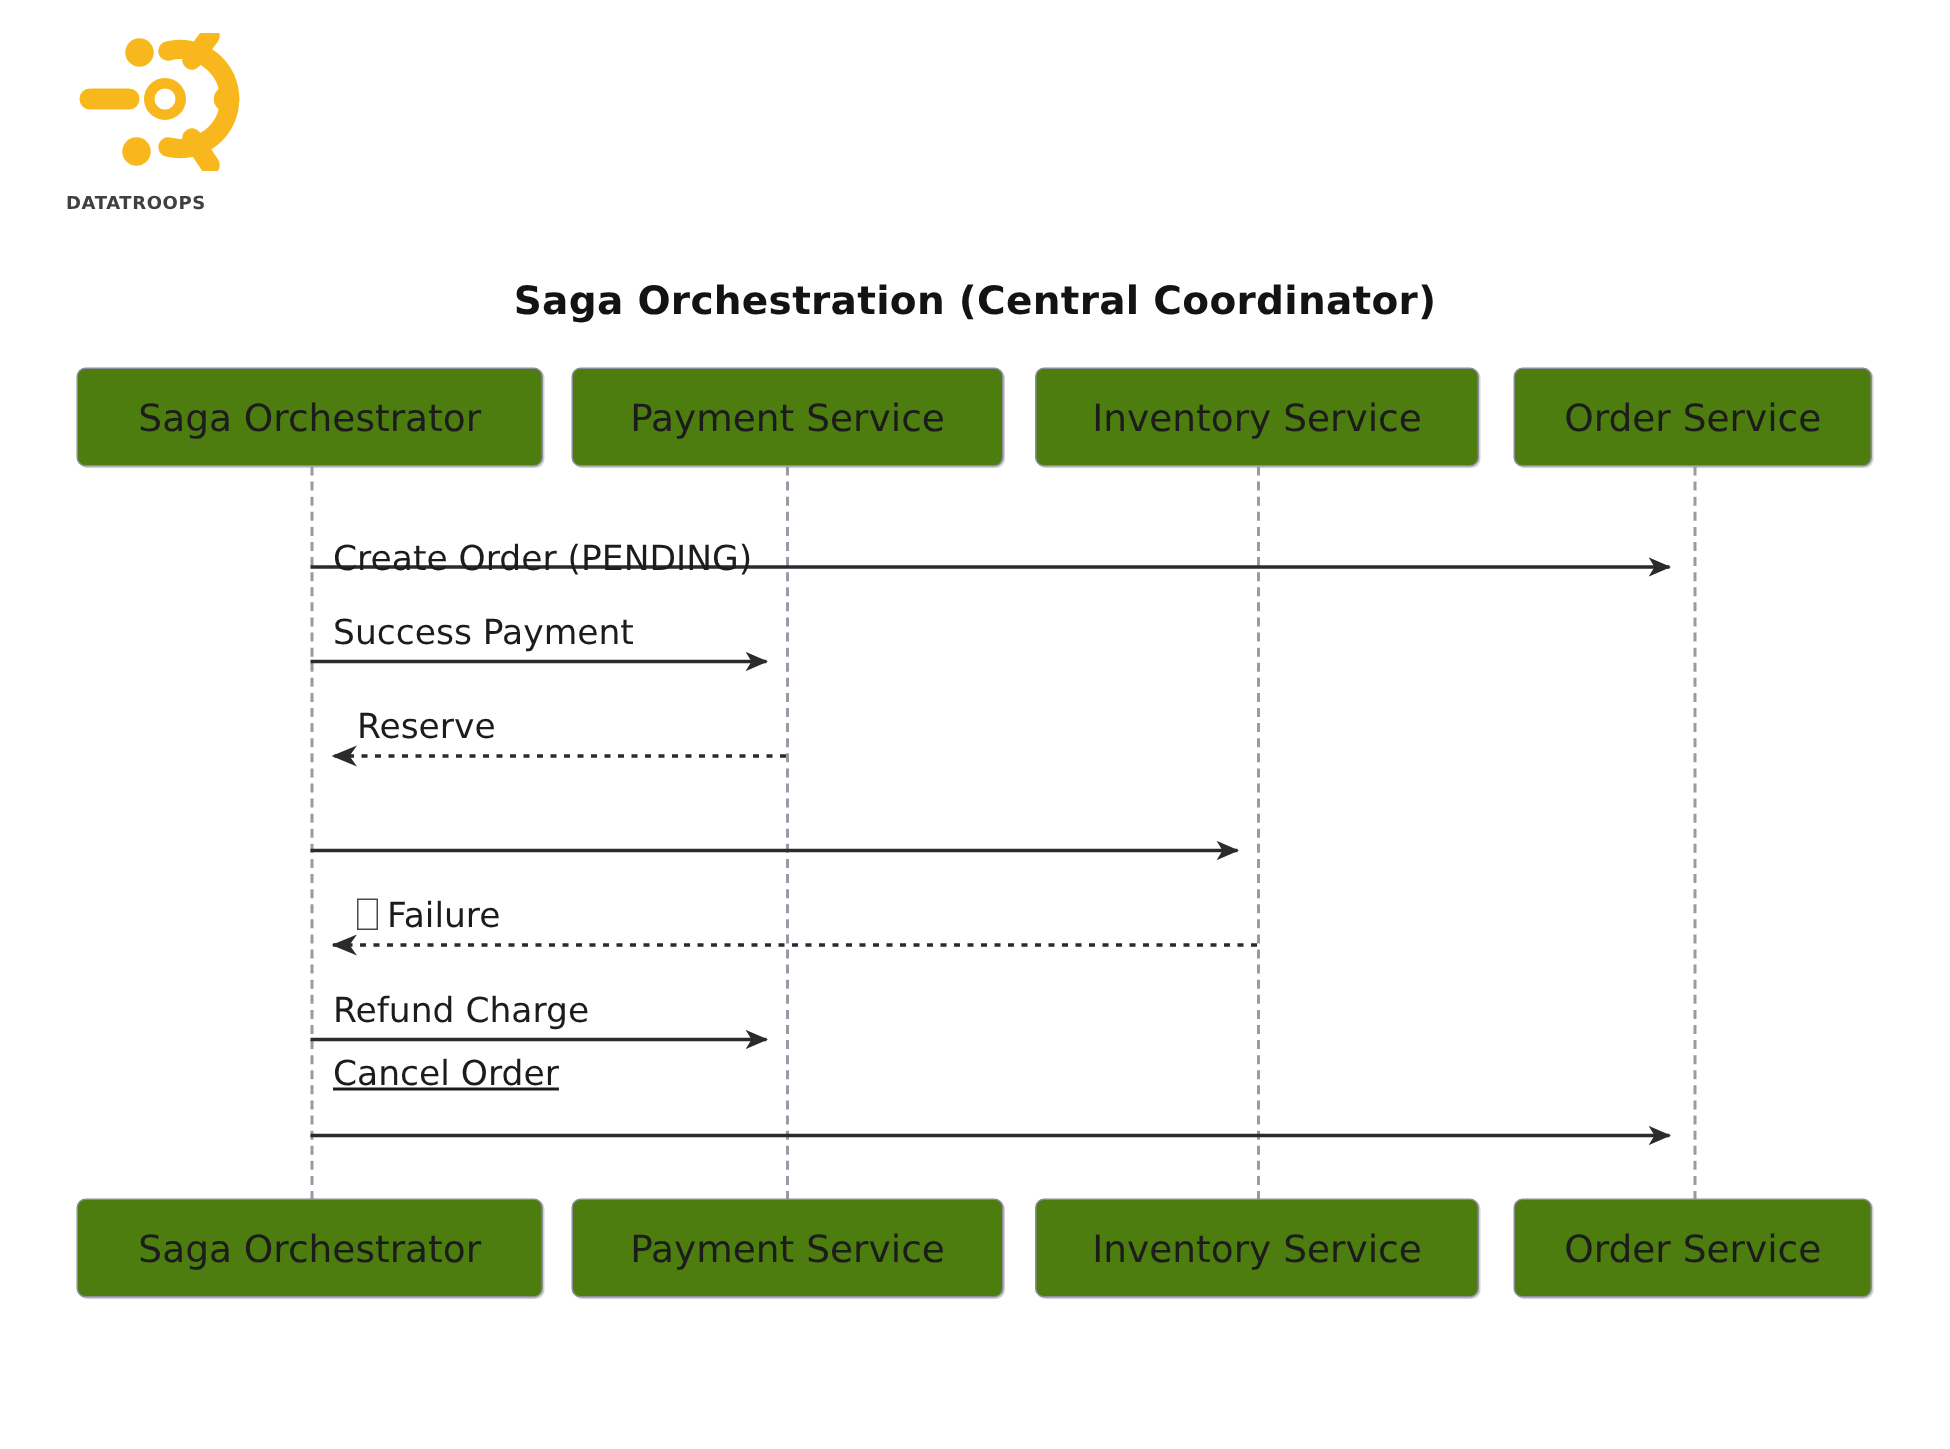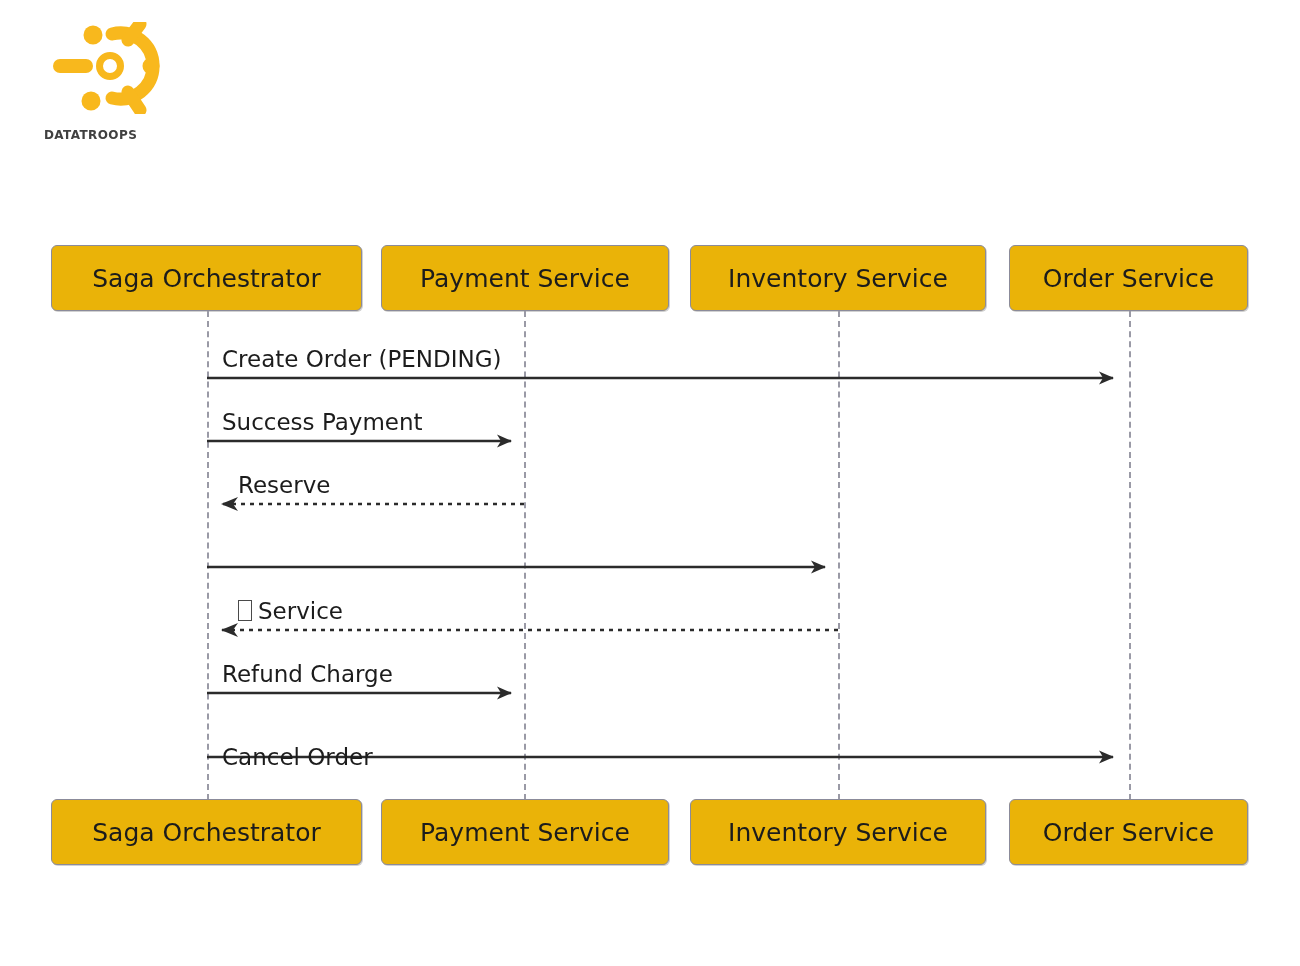--- a/index.html
+++ b/index.html
@@ -61,21 +61,21 @@
     font-size: 26px;
     font-weight: bold;
     color: #131313;
     letter-spacing: 0.2px;
   }
 
   
   .participant-box {
     position: absolute;
     box-sizing: border-box;
-    background: #eab308;
+    background: #4d7c0f;
     border: 1.5px solid #8b8b9a;
     border-radius: 6px;
     height: 66px;
     display: flex;
     align-items: center;
     justify-content: center;
     font-family: "DejaVu Sans", sans-serif;
     font-size: 25px;
     color: #1c1c1c;
     box-shadow: 1px 1px 0 rgba(0,0,0,0.18);
@@ -142,20 +142,21 @@
 
         <path d="M 78 70 L 90 88" fill="none" stroke="#f8b81d" stroke-width="13" stroke-linecap="round"></path>
       </g>
     </svg>
   </div>
   <div id="brand-wordmark">DATATROOPS</div>
 </div>
 
 <div id="diagram">
 
+  <div id="diagram-title">Saga Orchestration (Central Coordinator)</div>
 
   <div class="participant-box" style="left:51px; top:245px; width:311px;">
     <span>Saga Orchestrator</span>
   </div>
   <div class="participant-box" style="left:381px; top:245px; width:288px;">
     <span>Payment Service</span>
   </div>
   <div class="participant-box" style="left:690px; top:245px; width:296px;">
     <span>Inventory Service</span>
   </div>
@@ -186,34 +187,34 @@
 
     <line x1="207" y1="567" x2="825" y2="567" stroke="#2b2b2b" stroke-width="2.4" marker-end="url(#solidHead)"></line>
 
     <line x1="838" y1="630" x2="222" y2="630" stroke="#2b2b2b" stroke-width="2.4" stroke-dasharray="4,5" marker-end="url(#openHead)"></line>
 
     <line x1="207" y1="693" x2="511" y2="693" stroke="#2b2b2b" stroke-width="2.4" marker-end="url(#solidHead)"></line>
 
     <line x1="207" y1="757" x2="1113" y2="757" stroke="#2b2b2b" stroke-width="2.4" marker-end="url(#solidHead)"></line>
   </svg>
 
-  <div class="msg-label" style="left:222px; top:346px;">Create Order (PENDING)</div>
+  <div class="msg-label" style="left:222px; top:360px;">Create Order (PENDING)</div>
 
   <div class="msg-label" style="left:222px; top:409px;">Success Payment</div>
 
   <div class="msg-label" style="left:238px; top:472px;">Reserve</div>
 
 
   <div class="msg-label" style="left:238px; top:598px;">
-    <span class="tofu"></span><span>Service</span>
+    <span class="tofu"></span><span>Failure</span>
   </div>
 
   <div class="msg-label" style="left:222px; top:661px;">Refund Charge</div>
 
-  <div class="msg-label" style="left:222px; top:744px;">Cancel Order</div>
+  <div class="msg-label" style="left:222px; top:703px;text-decoration:underline;">Cancel Order</div>
 
   <div class="participant-box" style="left:51px; top:799px; width:311px;">
     <span>Saga Orchestrator</span>
   </div>
   <div class="participant-box" style="left:381px; top:799px; width:288px;">
     <span>Payment Service</span>
   </div>
   <div class="participant-box" style="left:690px; top:799px; width:296px;">
     <span>Inventory Service</span>
   </div>

